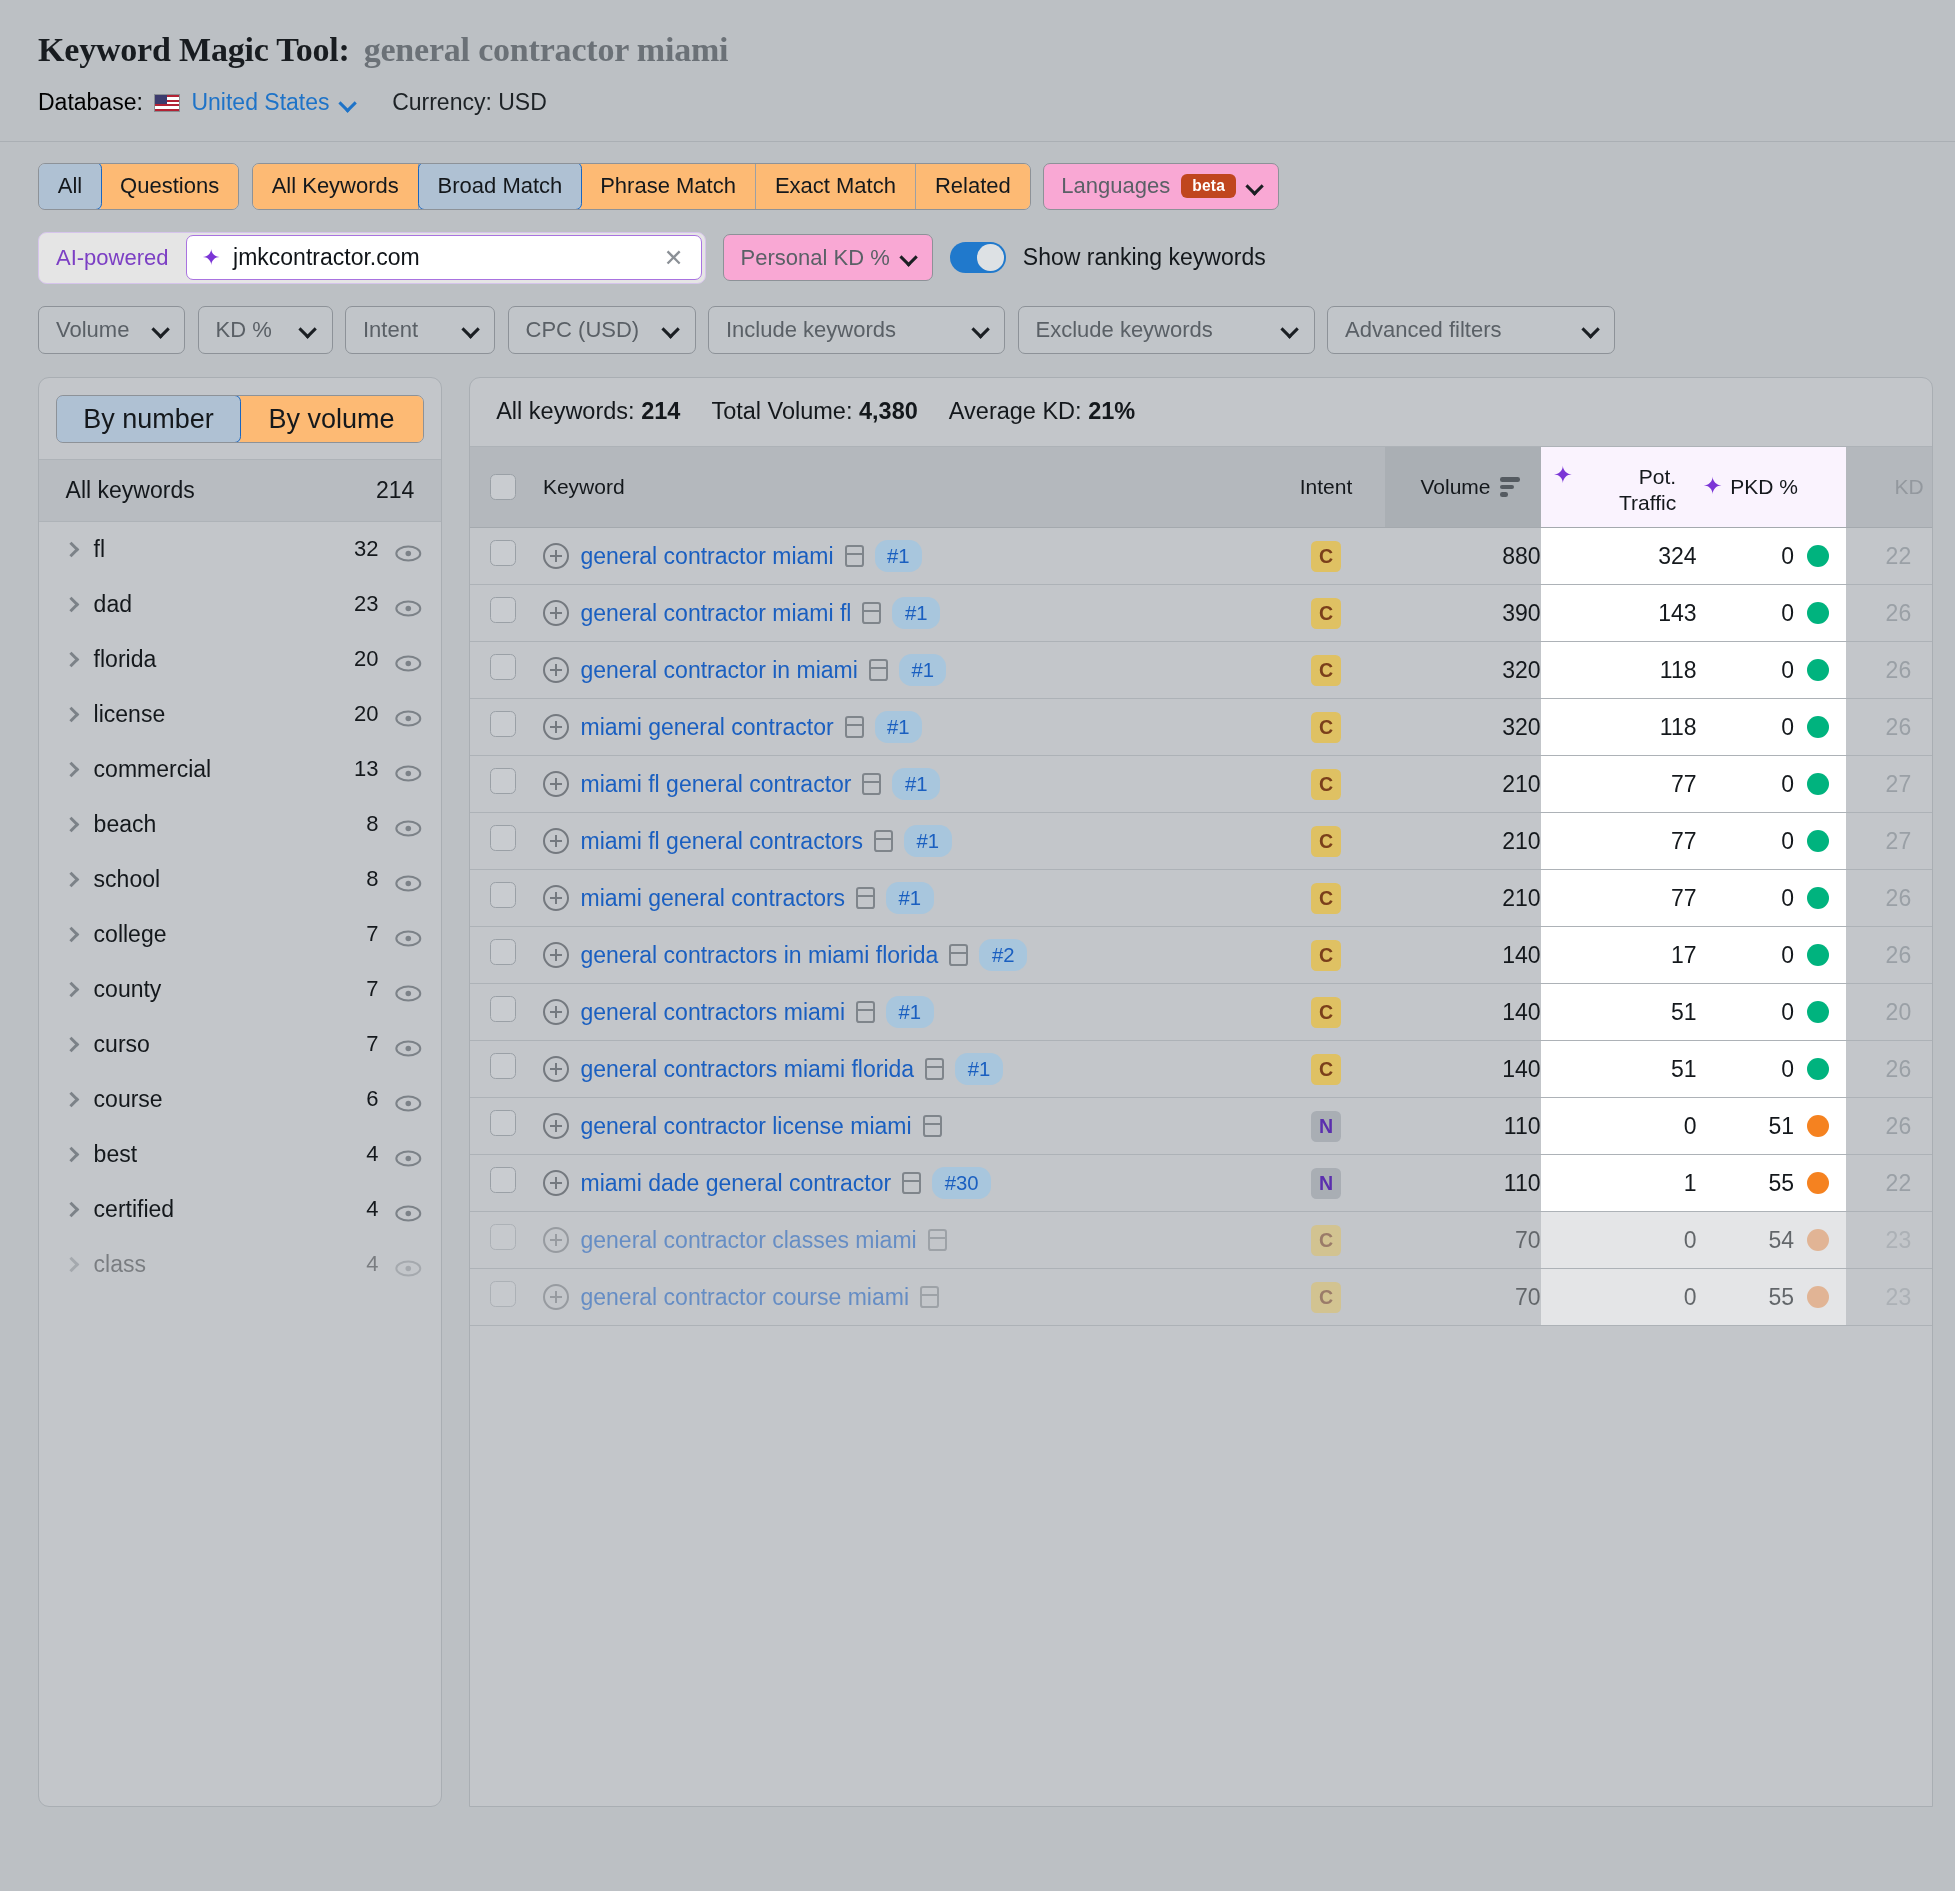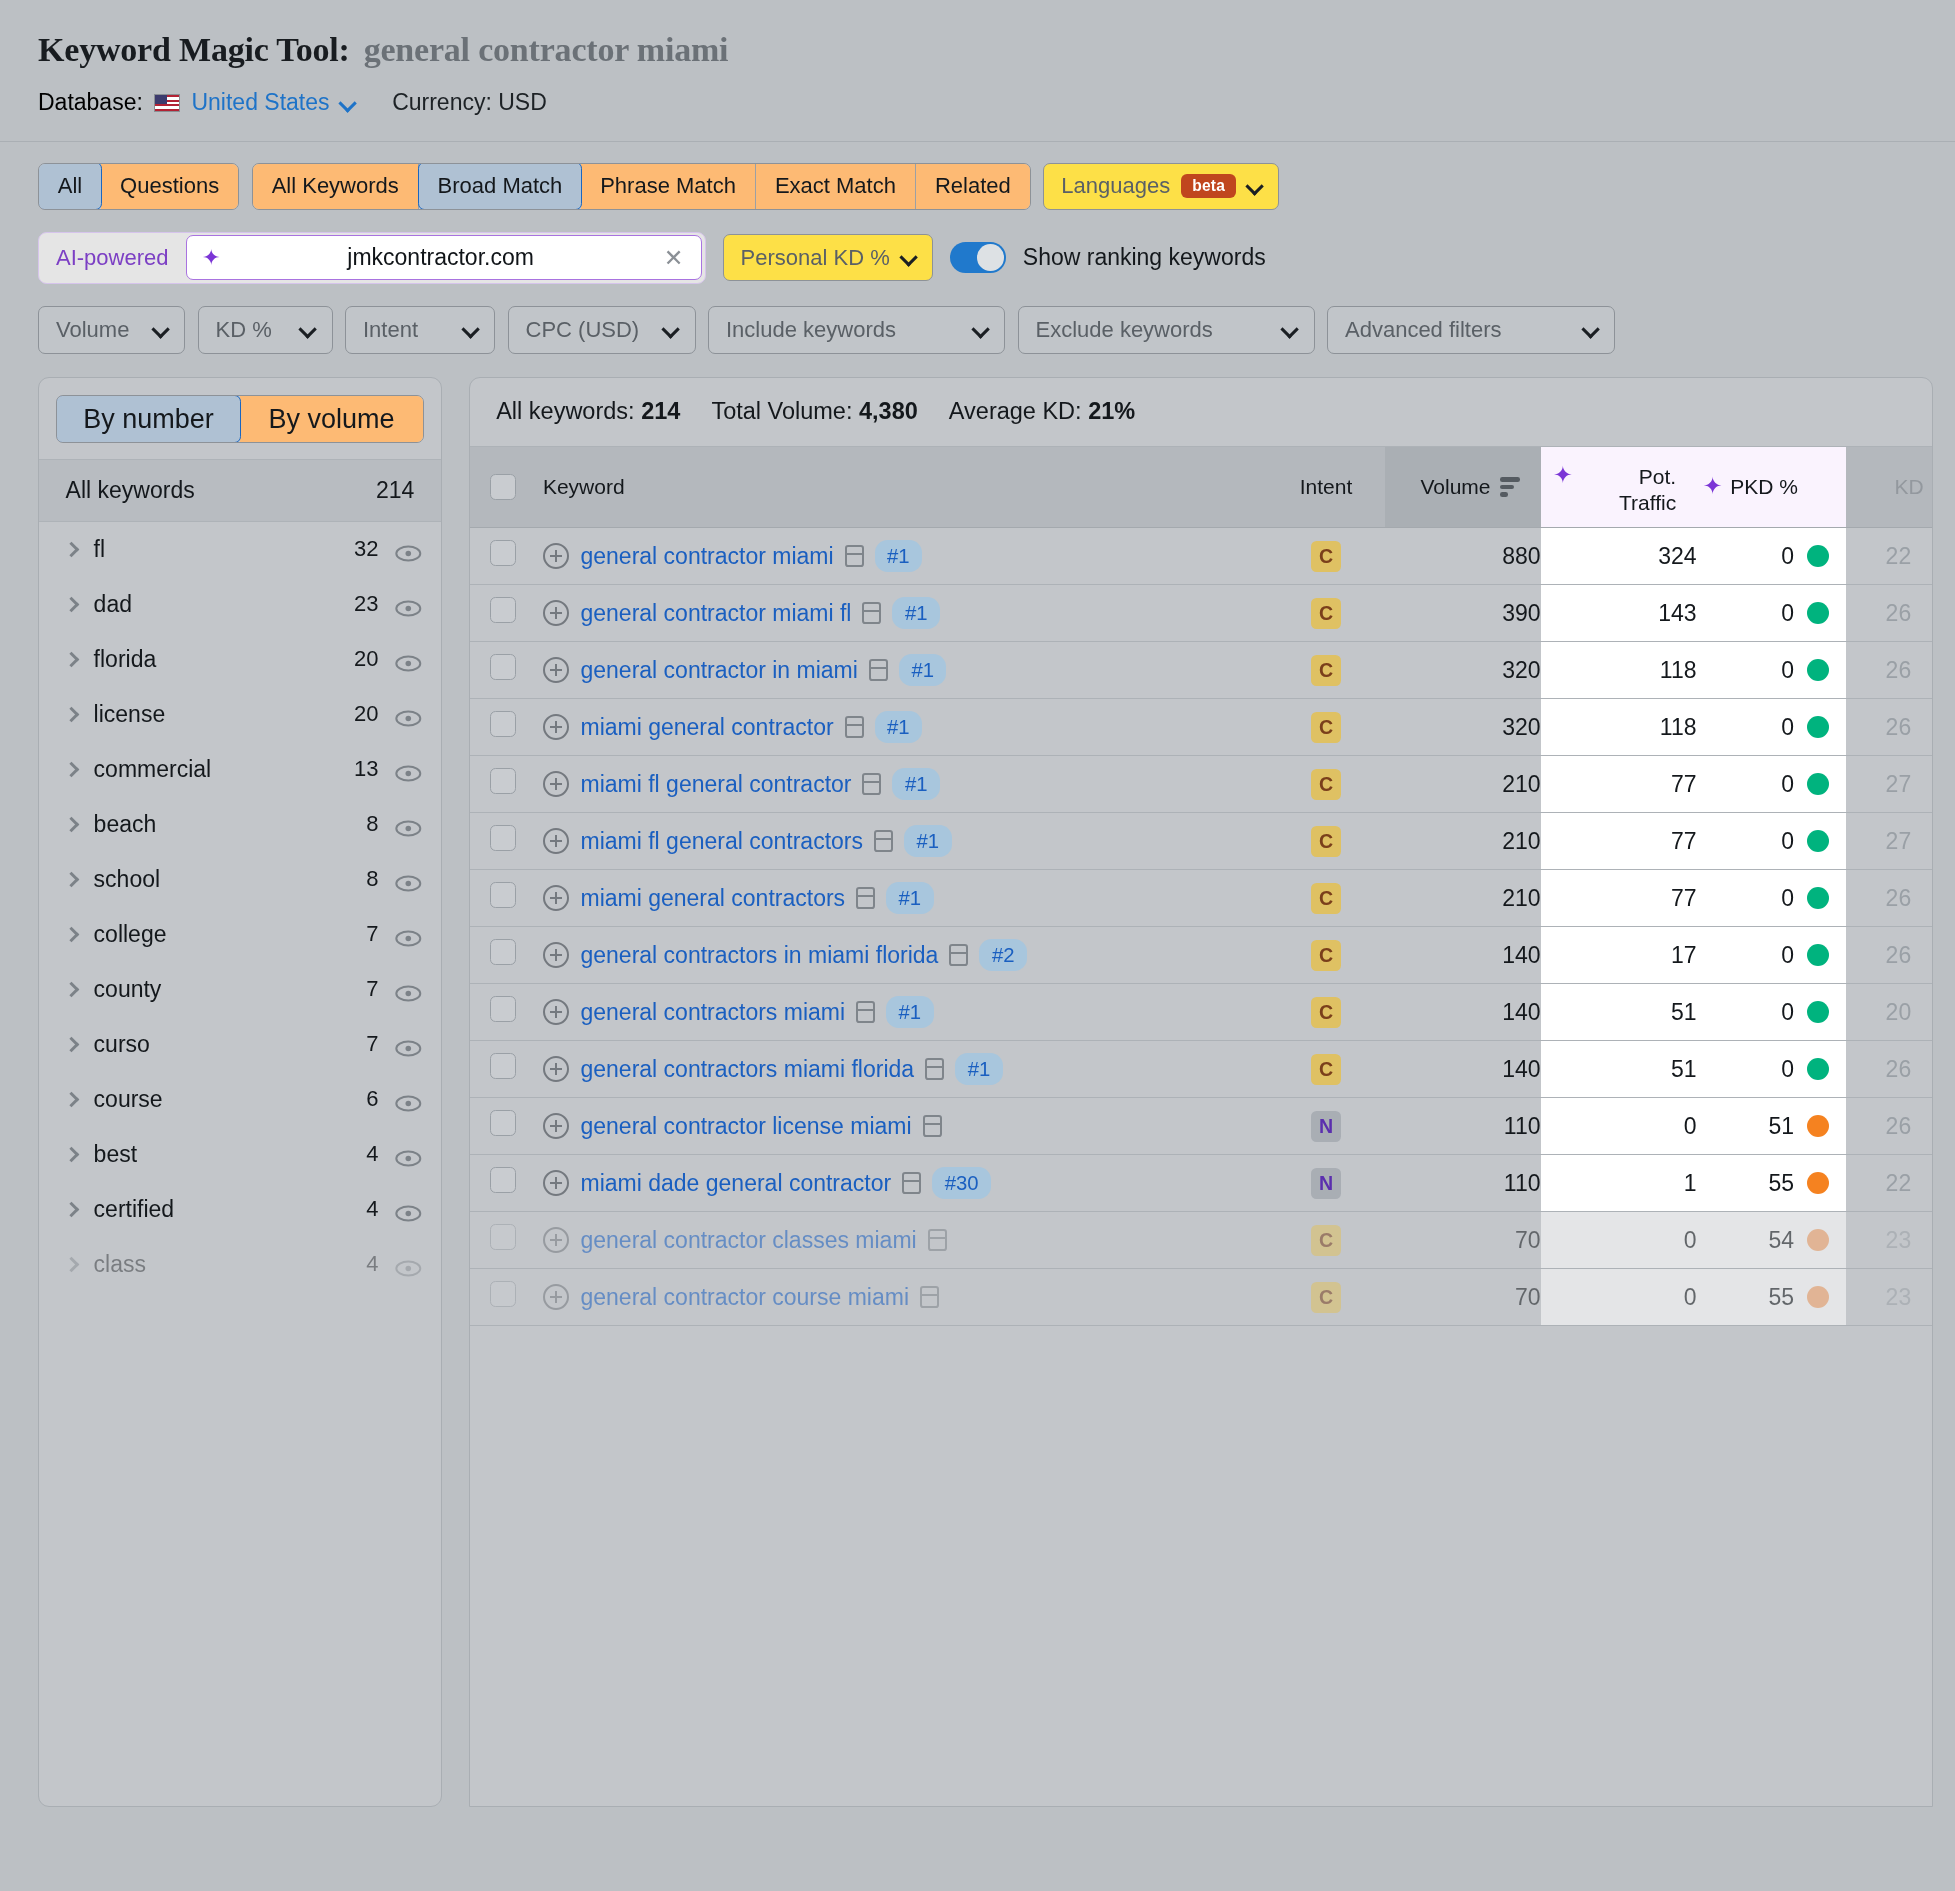--- a/index.html
+++ b/index.html
@@ -47,21 +47,21 @@
   }
   .chev-thick::after {
     content:""; position:absolute; left: 0.8px; top: 0.8px;
     width: 10.2px; height: 10.2px;
     border-right: 3.1px solid currentColor; border-bottom: 3.1px solid currentColor;
     transform: rotate(45deg);
   }
   .currency { color: #1d2226; margin-left: 26.6px; }
 
   
-  .filters { padding: 20.3px 38px 0 38px; text-align: center; }
+  .filters { padding: 20.3px 38px 0 38px; }
   .filter-row { display: flex; align-items: center; gap: 0; margin-bottom: 0; }
   .row1 { gap: 12.5px; margin-bottom: 22px; }
 
   .seg-group {
     display: inline-flex; border: 1.2px solid #8d9298;
     border-radius: 7px; overflow: hidden; background: #c7cacd;
     height: 47px;
   }
   .seg {
     display: flex; align-items: center; padding: 0 19px;
@@ -71,21 +71,21 @@
   }
   .seg:last-child { border-right: none; }
   .seg.active {
     background: #afc1d3; border: 1.6px solid #1a66c0;
     margin: -1.2px; border-radius: 6.3px; position: relative; z-index: 2;
   }
   .pill-btn {
     display: inline-flex; align-items: center; gap: 11px;
     height: 47px; padding: 16px 17px;
     border: 1.2px solid #8d9298; border-radius: 7px;
-    background: #fde047; font-size: 22px; color: #5a6066;
+    background: #f9a8d4; font-size: 22px; color: #5a6066;
     cursor: pointer; white-space: nowrap;
   }
   .beta-badge {
     background: #c0461e; color: #fff; font-size: 15.6px;
     border-radius: 6px; padding: 3.1px 11px; font-weight: bold;
     letter-spacing: 0.2px;
   }
 
   
   .row2 { gap: 17px; margin-bottom: 22px; align-items: center; }

